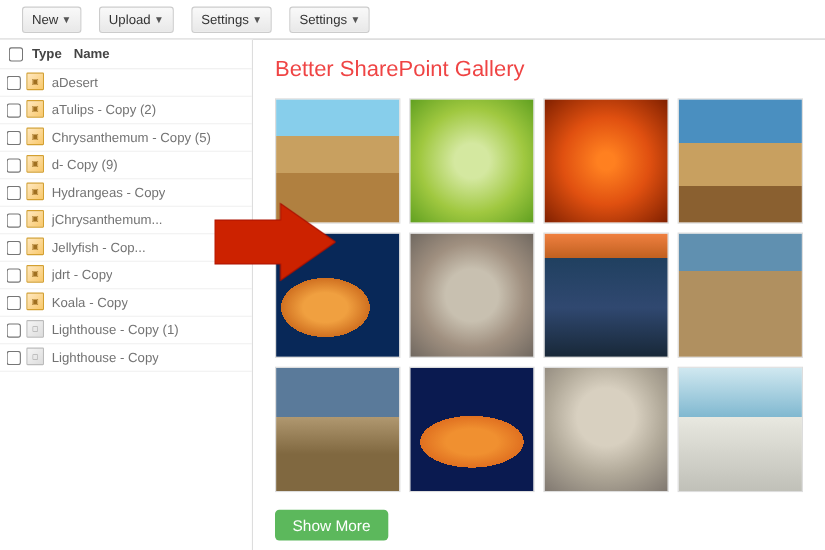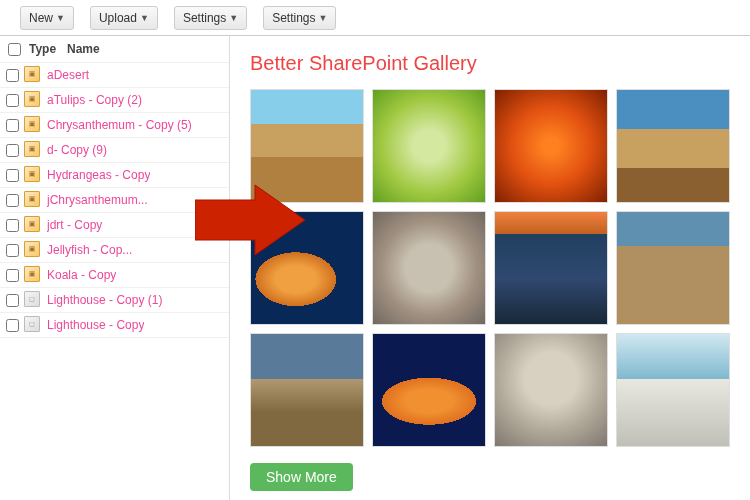--- a/index.html
+++ b/index.html
@@ -100,21 +100,21 @@
       background: linear-gradient(135deg, #ffe8c0, #f9c86a);
       border-color: #d4a030;
       color: #a07020;
     }
     .file-icon-img.faded {
       background: linear-gradient(135deg, #f5f5f5, #ddd);
       border-color: #bbb;
       color: #999;
     }
     .file-name {
-      color: #ec4899;
+      color: #737373;
       font-size: 12px;
       white-space: nowrap;
       overflow: hidden;
       text-overflow: ellipsis;
       max-width: 160px;
       text-decoration: none;
     }
 
     
     .right-panel {
@@ -257,28 +257,28 @@
             <div class="file-icon">
               <div class="file-icon-img image-type">▣</div>
             </div>
             <a class="file-name" href="#">jChrysanthemum...</a>
           </li>
           <li class="file-item">
             <input type="checkbox" style="">
             <div class="file-icon">
               <div class="file-icon-img image-type">▣</div>
             </div>
+            <a class="file-name" href="#">Jellyfish - Cop...</a>
+          </li>
+          <li class="file-item">
+            <input type="checkbox" style="">
+            <div class="file-icon">
+              <div class="file-icon-img image-type">▣</div>
+            </div>
             <a class="file-name" href="#">jdrt - Copy</a>
-          </li>
-          <li class="file-item">
-            <input type="checkbox" style="">
-            <div class="file-icon">
-              <div class="file-icon-img image-type">▣</div>
-            </div>
-            <a class="file-name" href="#">Jellyfish - Cop...</a>
           </li>
           <li class="file-item">
             <input type="checkbox" style="">
             <div class="file-icon">
               <div class="file-icon-img image-type">▣</div>
             </div>
             <a class="file-name" href="#">Koala - Copy</a>
           </li>
           <li class="file-item">
             <input type="checkbox" style="">

